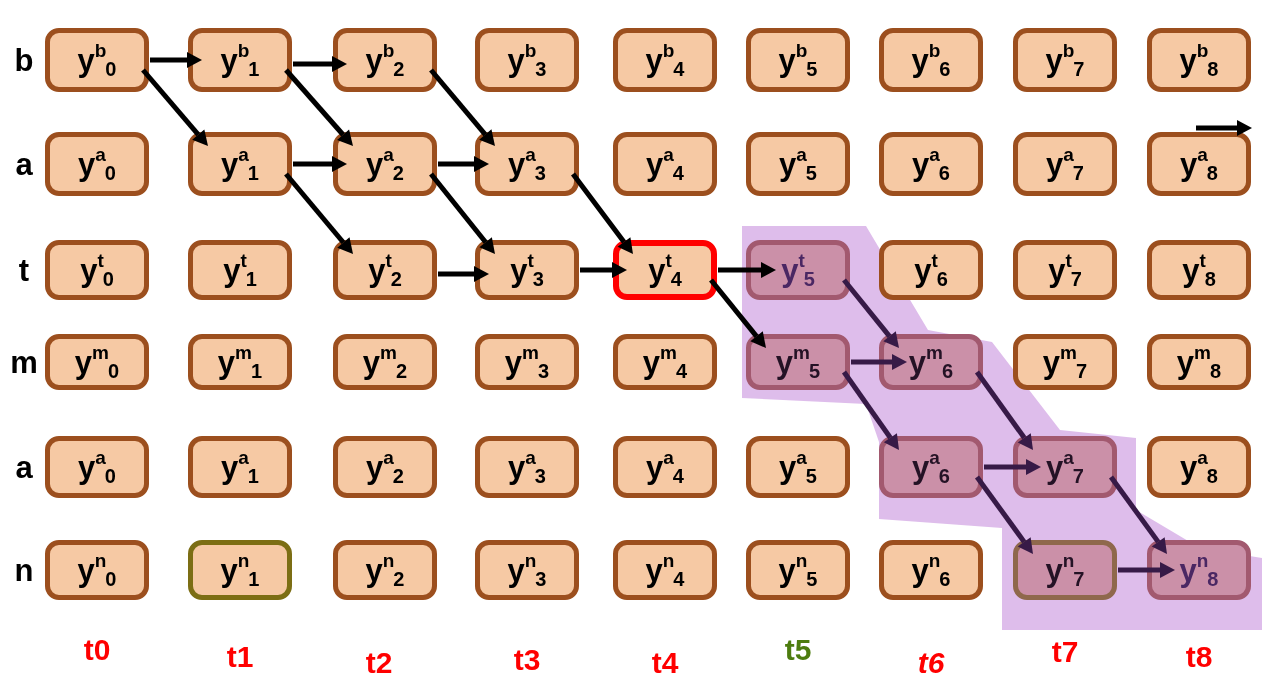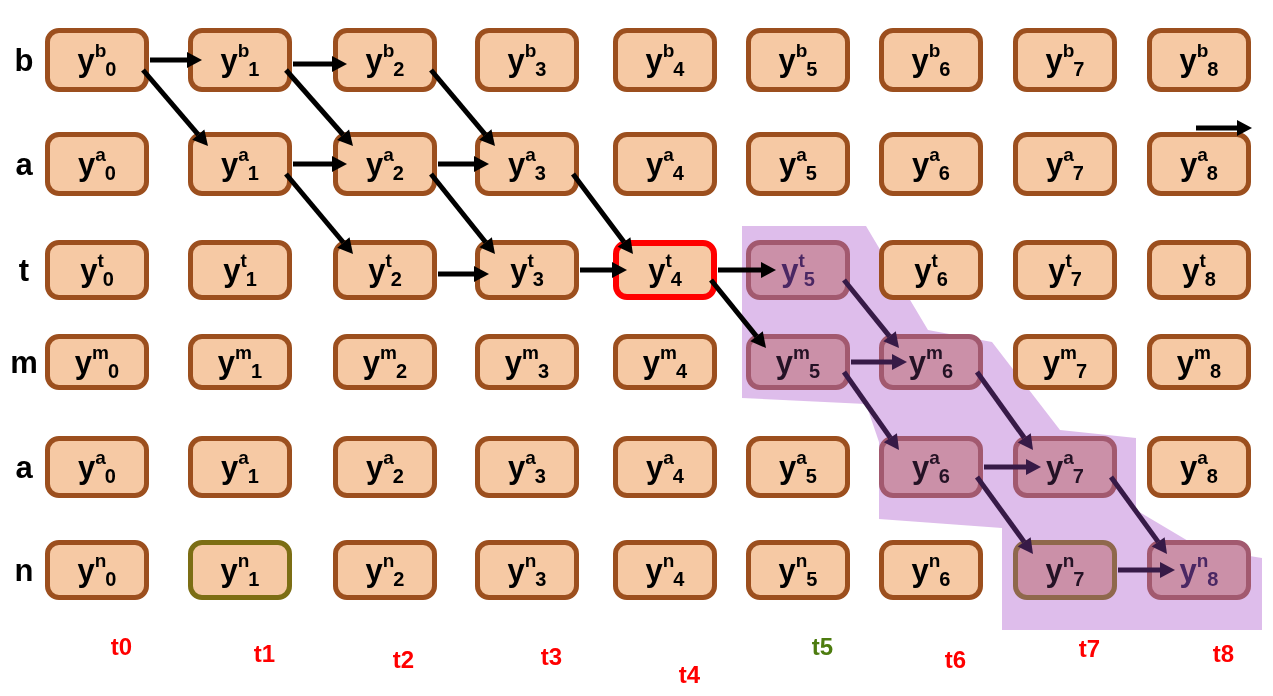--- a/index.html
+++ b/index.html
@@ -28,22 +28,22 @@
   .cell .base{font-size:31px;}
   .cell .sup{font-size:19px;display:inline-block;transform:translateY(-10px);}
   .cell .sub{font-size:20px;display:inline-block;transform:translateY(9px);margin-left:-1px;}
   .row-label{
     position:absolute;
     font-size:31px;font-weight:bold;color:#000;
     width:36px;text-align:center;line-height:1;
   }
   .time-label{
     position:absolute;
-    font-size:24px;font-weight:bold;color:#FF0000;
-    width:70px;text-align:right;line-height:1;
+    font-size:30px;font-weight:bold;color:#FF0000;
+    width:70px;text-align:center;line-height:1;
   }
   .band{opacity:0.85;}
 </style>
 </head>
 <body>
 
 <div class="stage">
 
   <svg id="band-layer" class="layer" width="1273" height="696" viewBox="0 0 1273 696">
     <polygon class="band" fill="#D8B2E8" points="742,226 866,226 928,330 992,342 1060,430 1136,438 1136,510 1200,548 1262,558 1262,630 1002,630 1002,528 879,519 879,442 866,404 742,398"></polygon>
@@ -421,20 +421,20 @@
       <div class="row-label" style="left: 6px; top: 45px; color: rgb(0, 0, 0);">b</div>
       <div class="row-label" style="left: 6px; top: 149px; color: rgb(0, 0, 0);">a</div>
       <div class="row-label" style="left: 6px; top: 255px; color: rgb(0, 0, 0);">t</div>
       <div class="row-label" style="left: 6px; top: 347px; color: rgb(0, 0, 0);">m</div>
       <div class="row-label" style="left: 6px; top: 452px; color: rgb(0, 0, 0);">a</div>
       <div class="row-label" style="left: 6px; top: 555px; color: rgb(0, 0, 0);">n</div>
       <div class="time-label" style="left: 62px; top: 635px; color: rgb(255, 0, 0);">t0</div>
       <div class="time-label" style="left: 205px; top: 642px; color: rgb(255, 0, 0);">t1</div>
       <div class="time-label" style="left: 344px; top: 648px; color: rgb(255, 0, 0);">t2</div>
       <div class="time-label" style="left: 492px; top: 645px; color: rgb(255, 0, 0);">t3</div>
-      <div class="time-label" style="left: 630px; top: 648px; color: rgb(255, 0, 0); margin-top: 15px;">t4</div>
+      <div class="time-label" style="left: 630px; top: 648px; color: rgb(255, 0, 0);">t4</div>
       <div class="time-label" style="left: 763px; top: 635px; color: #4d7c0f;">t5</div>
-      <div class="time-label" style="left: 896px; top: 648px; color: rgb(255, 0, 0);">t6</div>
+      <div class="time-label" style="left: 896px; top: 648px; color: rgb(255, 0, 0); font-style: italic;">t6</div>
       <div class="time-label" style="left: 1030px; top: 637px; color: rgb(255, 0, 0);">t7</div>
       <div class="time-label" style="left: 1164px; top: 642px; color: rgb(255, 0, 0);">t8</div>
     </div>
 
 </div>
 
 </body></html>

